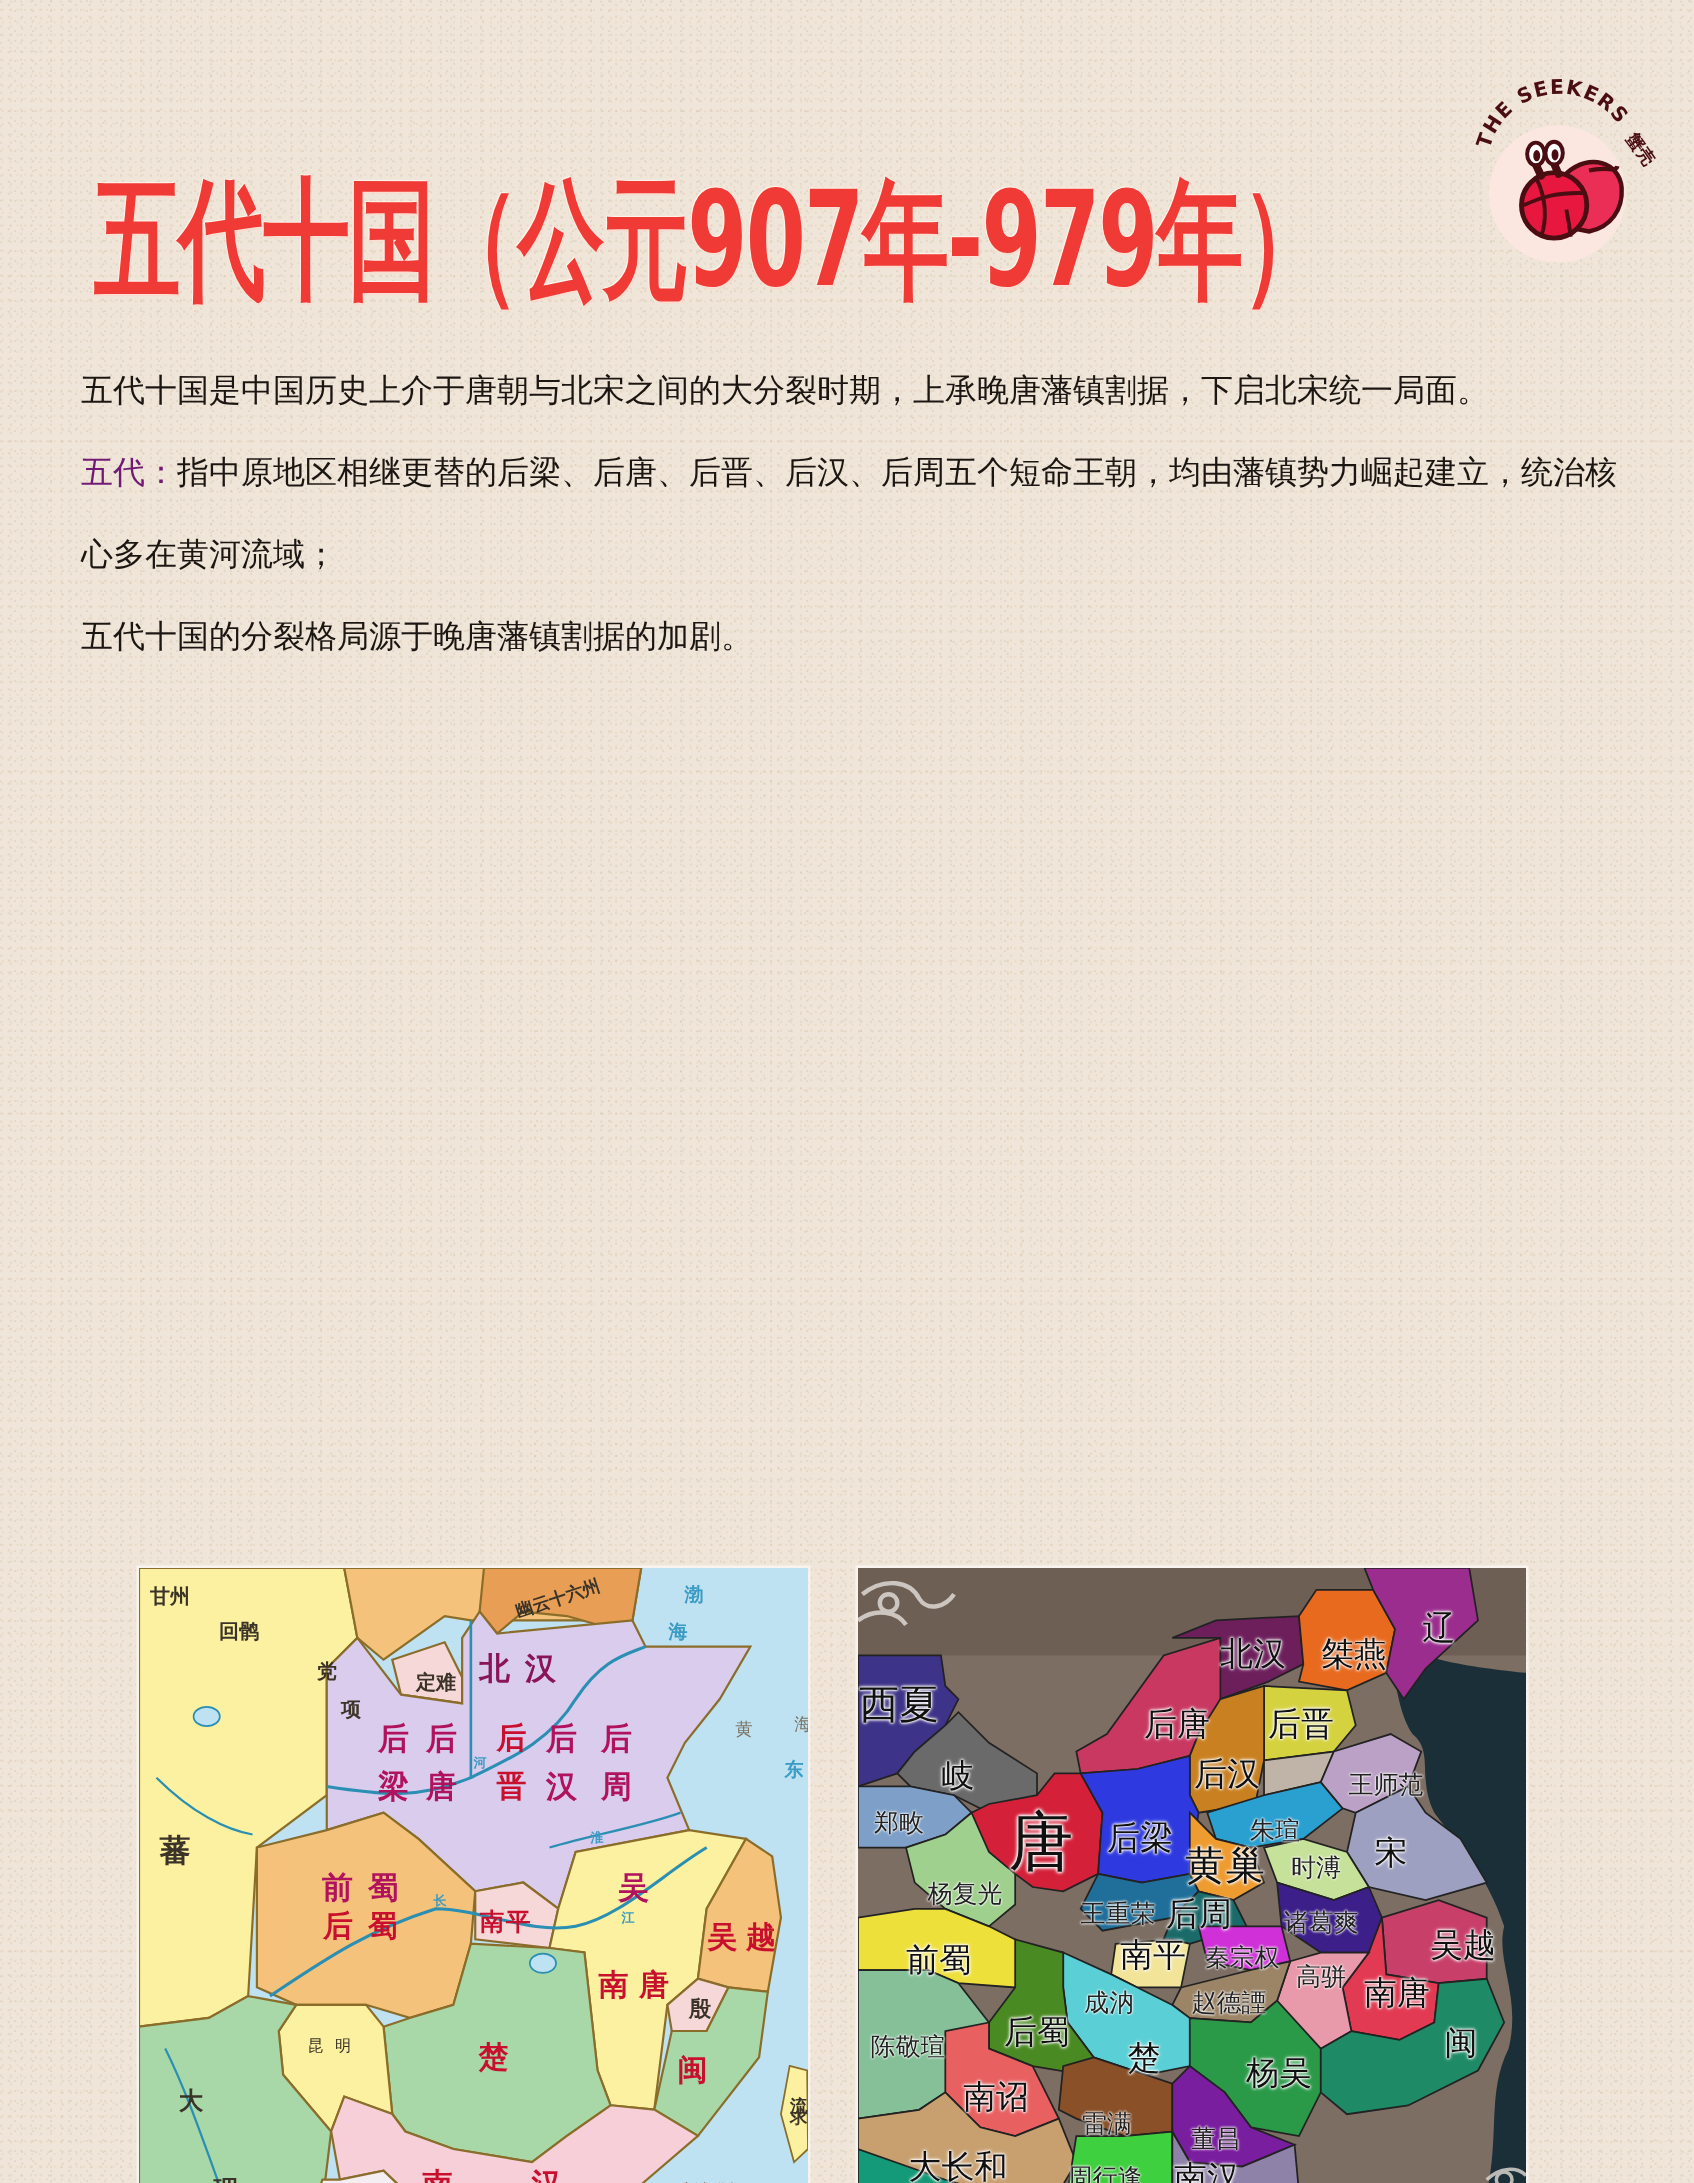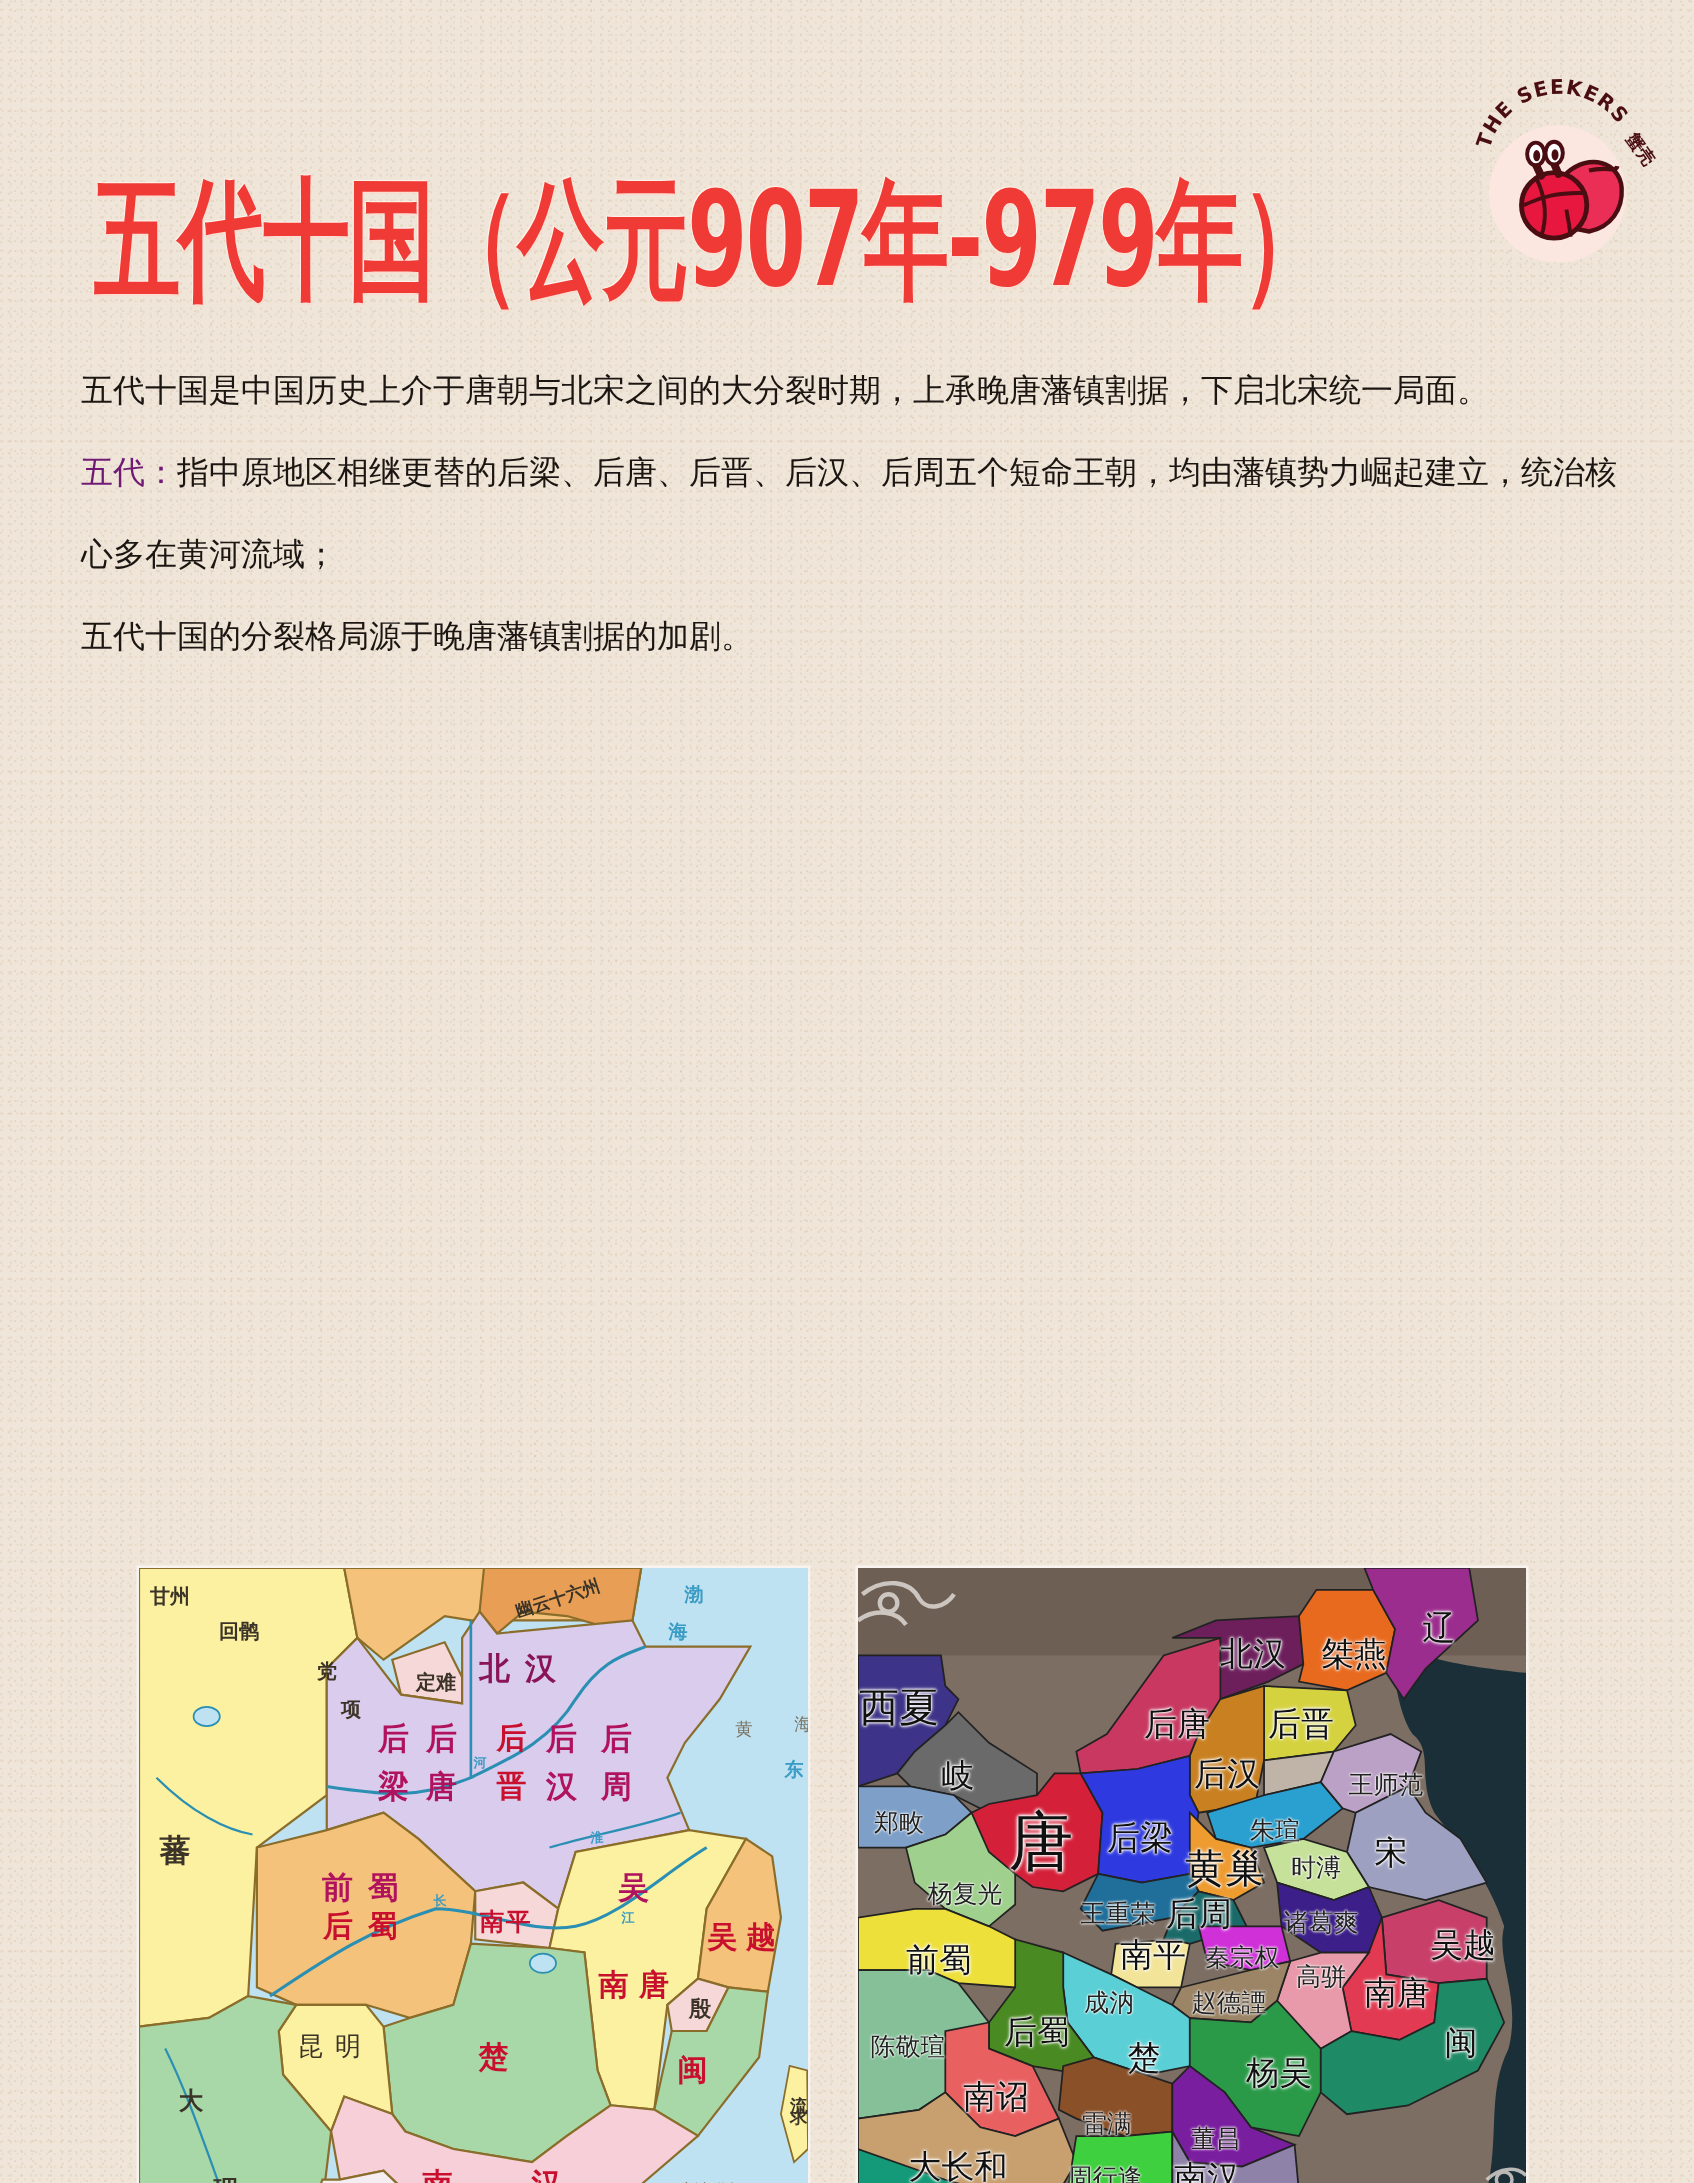--- a/index.html
+++ b/index.html
@@ -54,21 +54,21 @@
   .map-label {
     position: absolute; white-space: nowrap; line-height: 1;
     font-family: "DejaVu Sans", sans-serif;
     transform: translate(-50%, -50%);
   }
   .m1-big { font-size: 31px; font-weight: bold; color: #b0125e; letter-spacing: 15px; }
   .m1-red { font-size: 30px; font-weight: bold; color: #c8102e; letter-spacing: 15px; }
   .m1-dark { font-size: 20px; font-weight: bold; color: #3b3327; }
   .m1-sea { font-size: 19px; font-weight: bold; color: #3a9bc4; }
   .m1-pale { font-size: 17.5px; color: #7c7464; }
-  .m2-lg { font-size: 40px; color: #111; font-family: Liberation Serif, serif;
+  .m2-lg { font-size: 40px; color: #111; font-family: Liberation Mono, monospace;
            text-shadow: 0 0 2.6px #fff, 0 0 2.6px #fff, 0 0 1.7px #fff, 0 0 4.4px #fff; }
   .m2-md { font-size: 33px; color: #111; font-family: "DejaVu Serif", serif;
            text-shadow: 0 0 2.6px #fff, 0 0 2.6px #fff, 0 0 1.7px #fff, 0 0 4.4px #fff; }
   .m2-sm { font-size: 25px; color: #222; font-family: "DejaVu Serif", serif;
            text-shadow: 0 0 2.6px #fff, 0 0 2.6px #fff, 0 0 1.7px #fff; }
   .m2-xl { font-size: 65px; color: #111; font-family: "DejaVu Serif", serif;
            text-shadow: 0 0 3.5px #fff, 0 0 3.5px #fff, 0 0 2.6px #fff, 0 0 5.2px #fff; }
 </style>
 </head>
 <body>
@@ -186,21 +186,21 @@
 
   <span class="map-label m1-big" style="left:229px;top:319px">前蜀</span>
   <span class="map-label m1-red" style="left:229px;top:358px">后蜀</span>
   <span class="map-label m1-red" style="left:367px;top:354px;font-size:24.5px;letter-spacing:1.7px">南平</span>
   <span class="map-label m1-big" style="left:502px;top:319px">吴</span>
   <span class="map-label m1-red" style="left:607px;top:369px;letter-spacing:8.7px">吴越</span>
   <span class="map-label m1-red" style="left:500px;top:417px;letter-spacing:10.5px">南唐</span>
   <span class="map-label m1-dark" style="left:561px;top:441px;font-size:22px">殷</span>
   <span class="map-label m1-red" style="left:561px;top:502px">闽</span>
   <span class="map-label m1-red" style="left:362px;top:489px">楚</span>
-  <span class="map-label m1-dark" style="left:196px;top:478px;font-size:26px;letter-spacing:11.4px;font-weight:normal">昆明</span>
+  <span class="map-label m1-dark" style="left:196px;top:478px;font-size:16px;letter-spacing:11.4px;font-weight:normal">昆明</span>
   <span class="map-label m1-dark" style="left:52px;top:533px;font-size:24.5px">大</span>
   <span class="map-label m1-dark" style="left:87px;top:622px;font-size:24.5px">理</span>
   <span class="map-label m1-red" style="left:306px;top:616px">南</span>
   <span class="map-label m1-red" style="left:415px;top:616px">汉</span>
 
   <span class="map-label m1-dark" style="left:659px;top:526px;font-size:17.5px;writing-mode:vertical-rl;letter-spacing:13px">流求</span>
   <span class="map-label m1-sea" style="left:555px;top:26px">渤</span>
   <span class="map-label m1-sea" style="left:539px;top:63px">海</span>
   <span class="map-label m1-pale" style="left:605px;top:162px">黄</span>
   <span class="map-label m1-pale" style="left:664px;top:157px">海</span>

